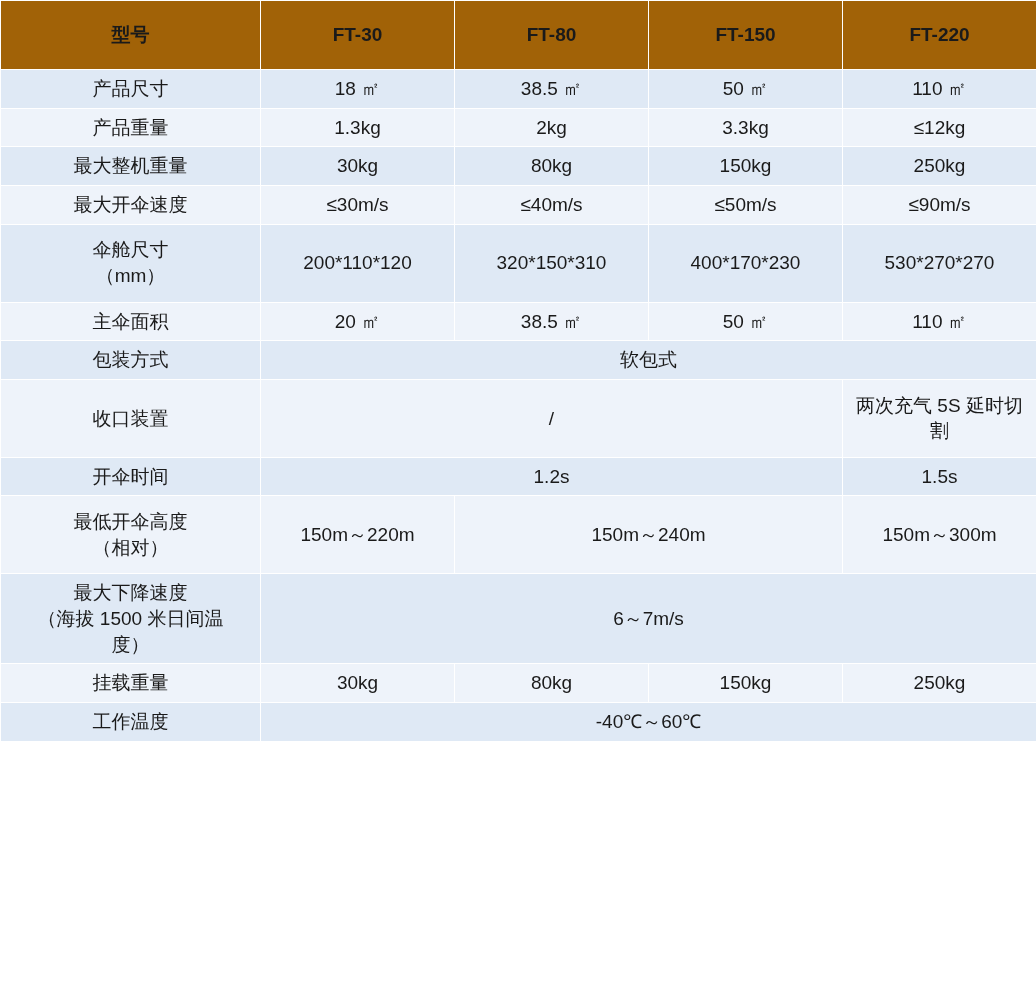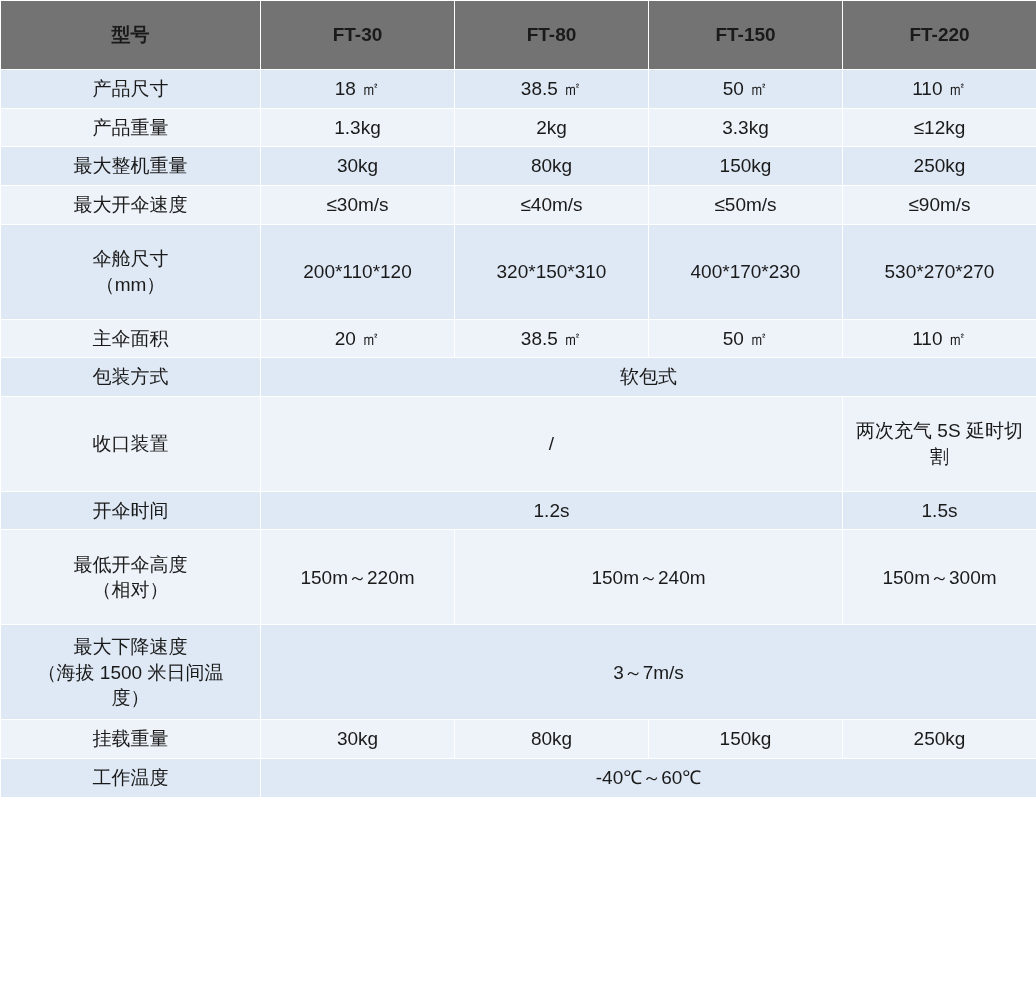--- a/index.html
+++ b/index.html
@@ -27,36 +27,36 @@
   table.spec th, table.spec td {
     border: 1px solid #ffffff;
     text-align: center;
     vertical-align: middle;
     color: #1a1a1a;
     font-size: 19px;
     line-height: 1.35;
     padding: 6px 4px;
   }
   thead th {
-    background: #737373;
+    background: #a16207;
     font-weight: bold;
     font-size: 21px;
     height: 56px;
     color: #000000;
   }
   tbody tr:nth-child(odd) td { background: #dfe9f5; }
   tbody tr:nth-child(even) td { background: #eef3fa; }
 
   td.label {
     font-size: 19px;
   }
   td.val {
     font-size: 19px;
   }
-  .xtall { height: 95px; }
+  .xtall { height: 78px; }
 </style>
 </head>
 <body>
 
 <table class="spec">
   <colgroup>
     <col class="c0">
       <col class="c1">
       <col class="c2">
       <col class="c3">
@@ -151,21 +151,21 @@
       <td class="val">150m～300m</td>
     </tr>
 
 
     <tr class="xtall">
       <td class="label">
         <div>最大下降速度</div>
         <div>（海拔 1500 米日间温</div>
         <div>度）</div>
       </td>
-      <td class="val" colspan="4">3～7m/s</td>
+      <td class="val" colspan="4">6～7m/s</td>
     </tr>
 
     <tr>
       <td class="label">挂载重量</td>
       <td class="val">30kg</td>
       <td class="val">80kg</td>
       <td class="val">150kg</td>
       <td class="val">250kg</td>
     </tr>
 

